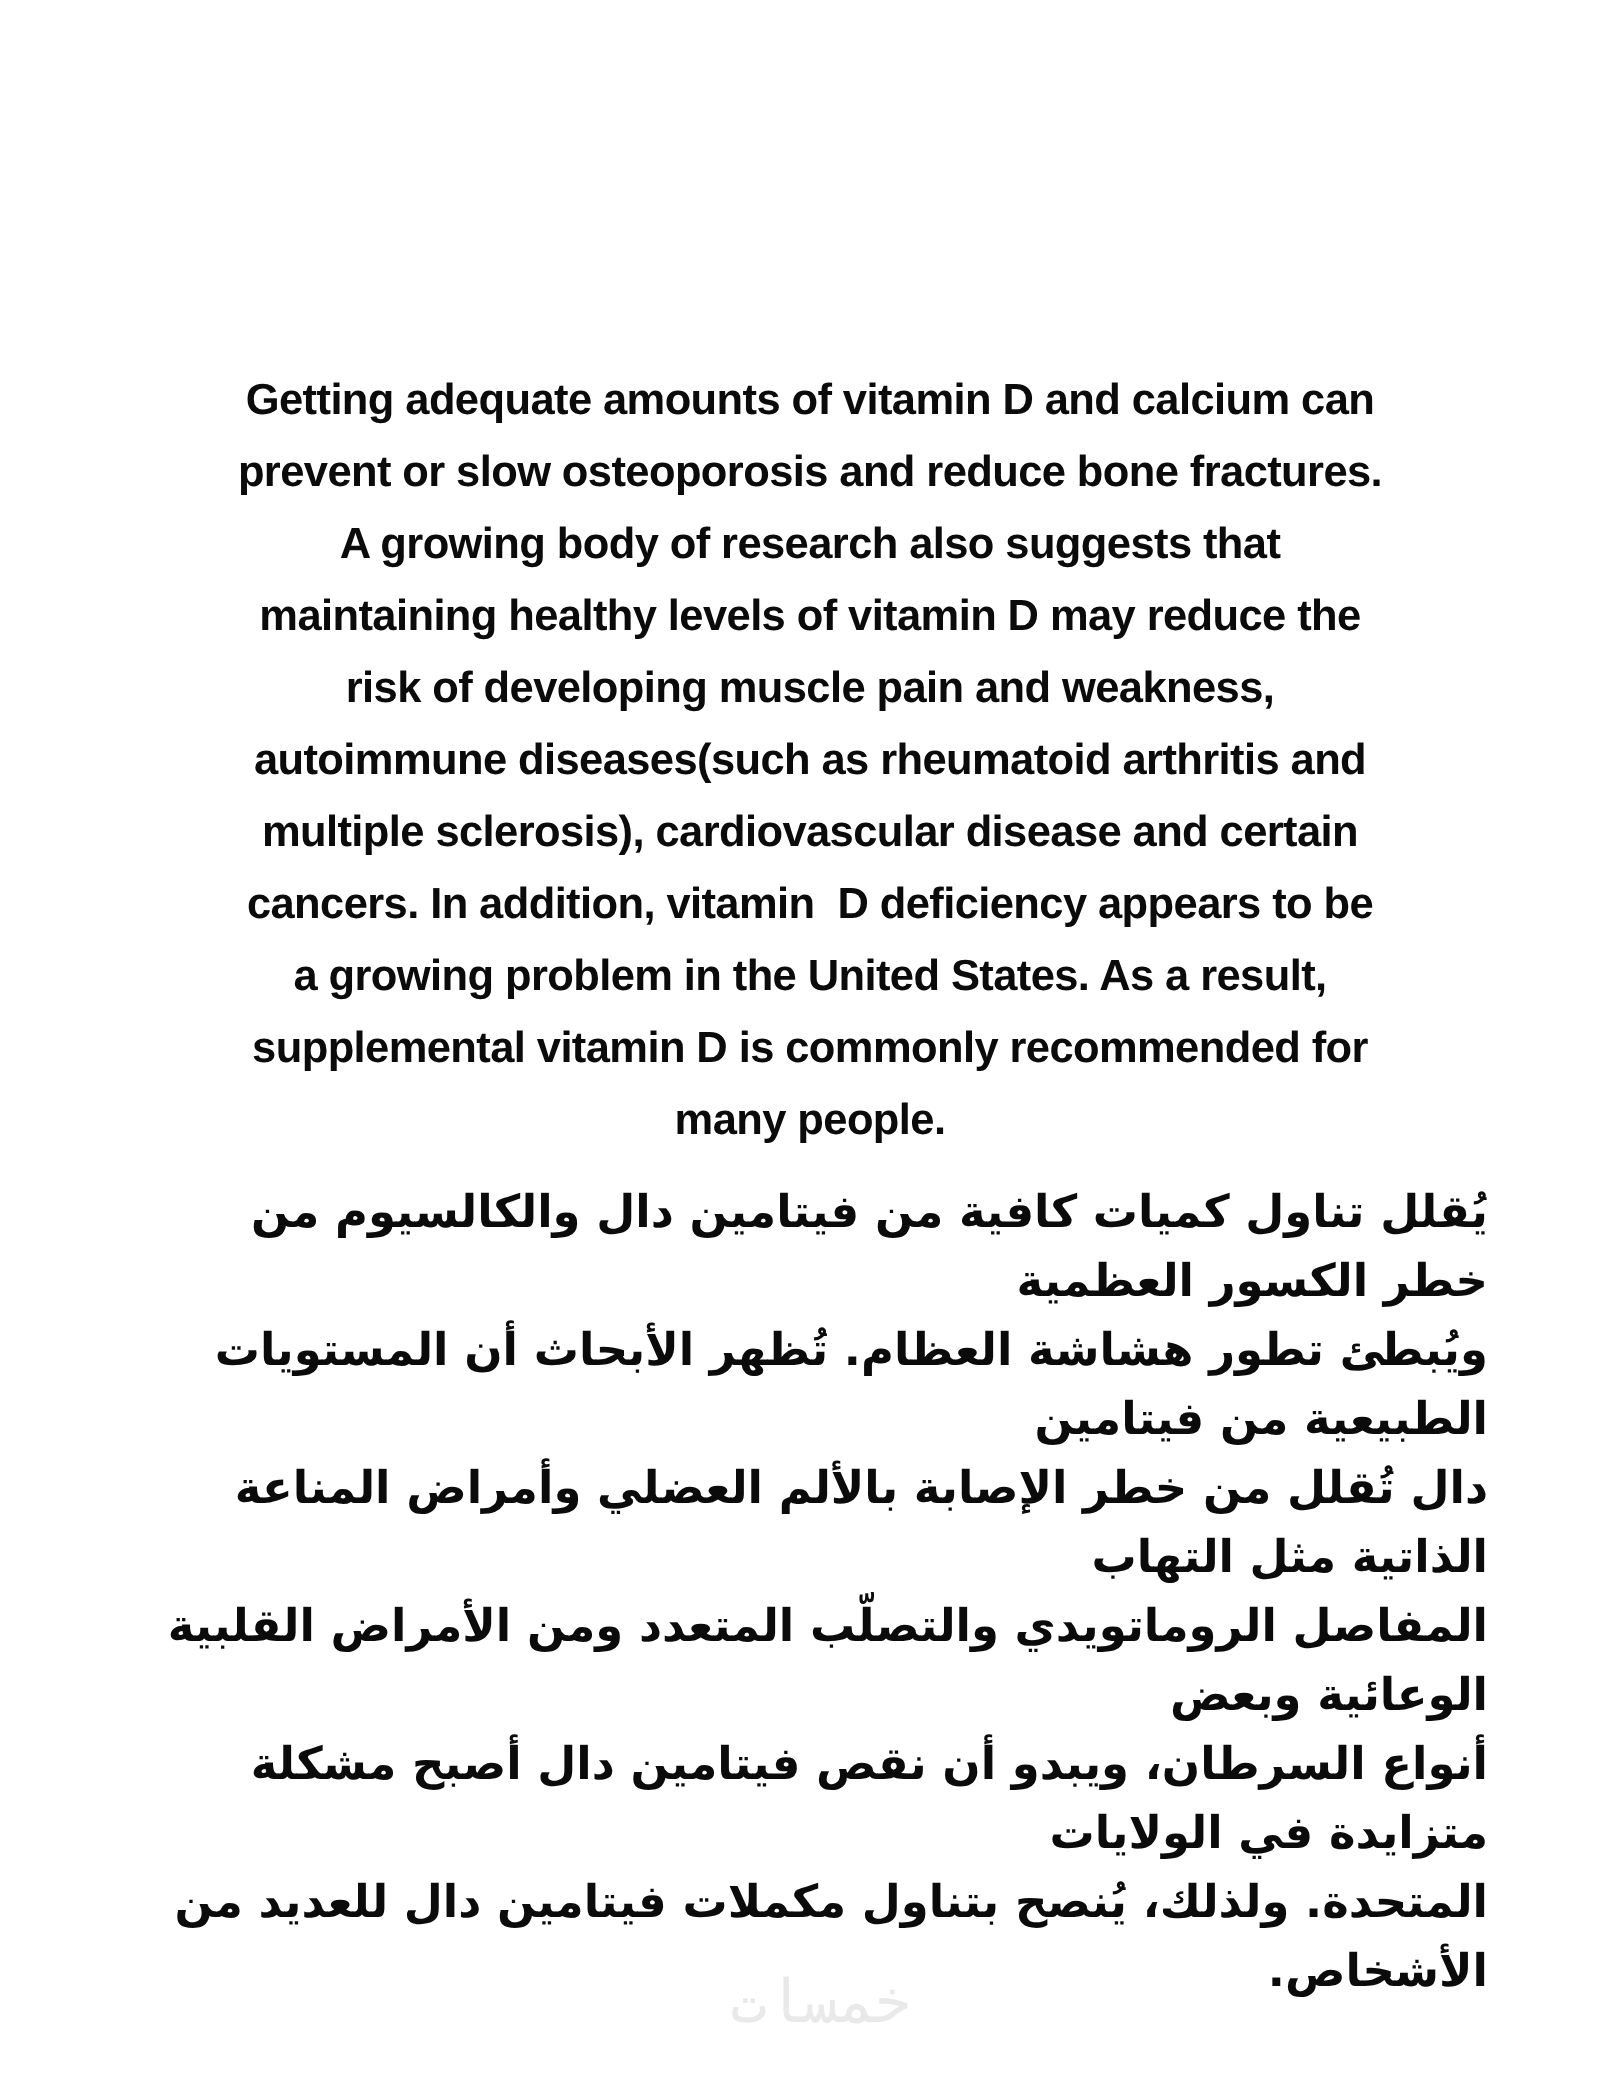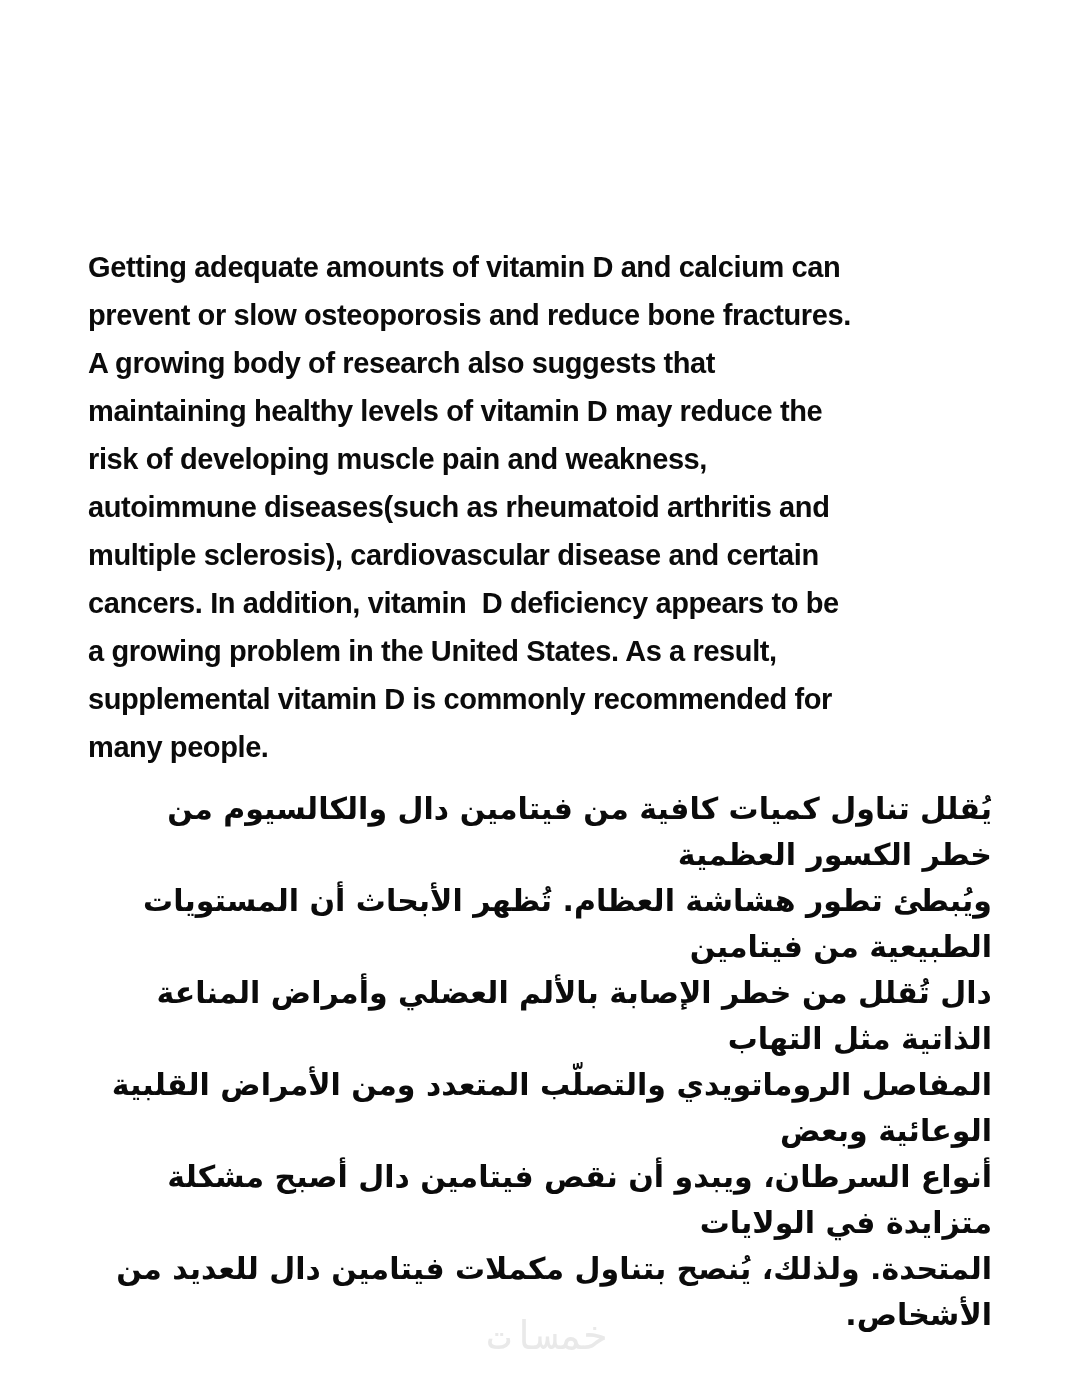--- a/index.html
+++ b/index.html
@@ -18,21 +18,21 @@
     position: absolute;
     top: 243px;
     left: 88px;
     width: 904px;
     font-family: "Liberation Sans", sans-serif;
     font-weight: 700;
     font-size: 29px;
     line-height: 48px;
     letter-spacing: -0.4px;
     color: #0b0b0b;
-    text-align: left;
+    text-align: center;
     white-space: pre-wrap;
   }
   .arabic-paragraph {
     position: absolute;
     top: 786px;
     left: 88px;
     width: 904px;
     direction: rtl;
     font-family: "DejaVu Sans", sans-serif;
     font-weight: 700;

